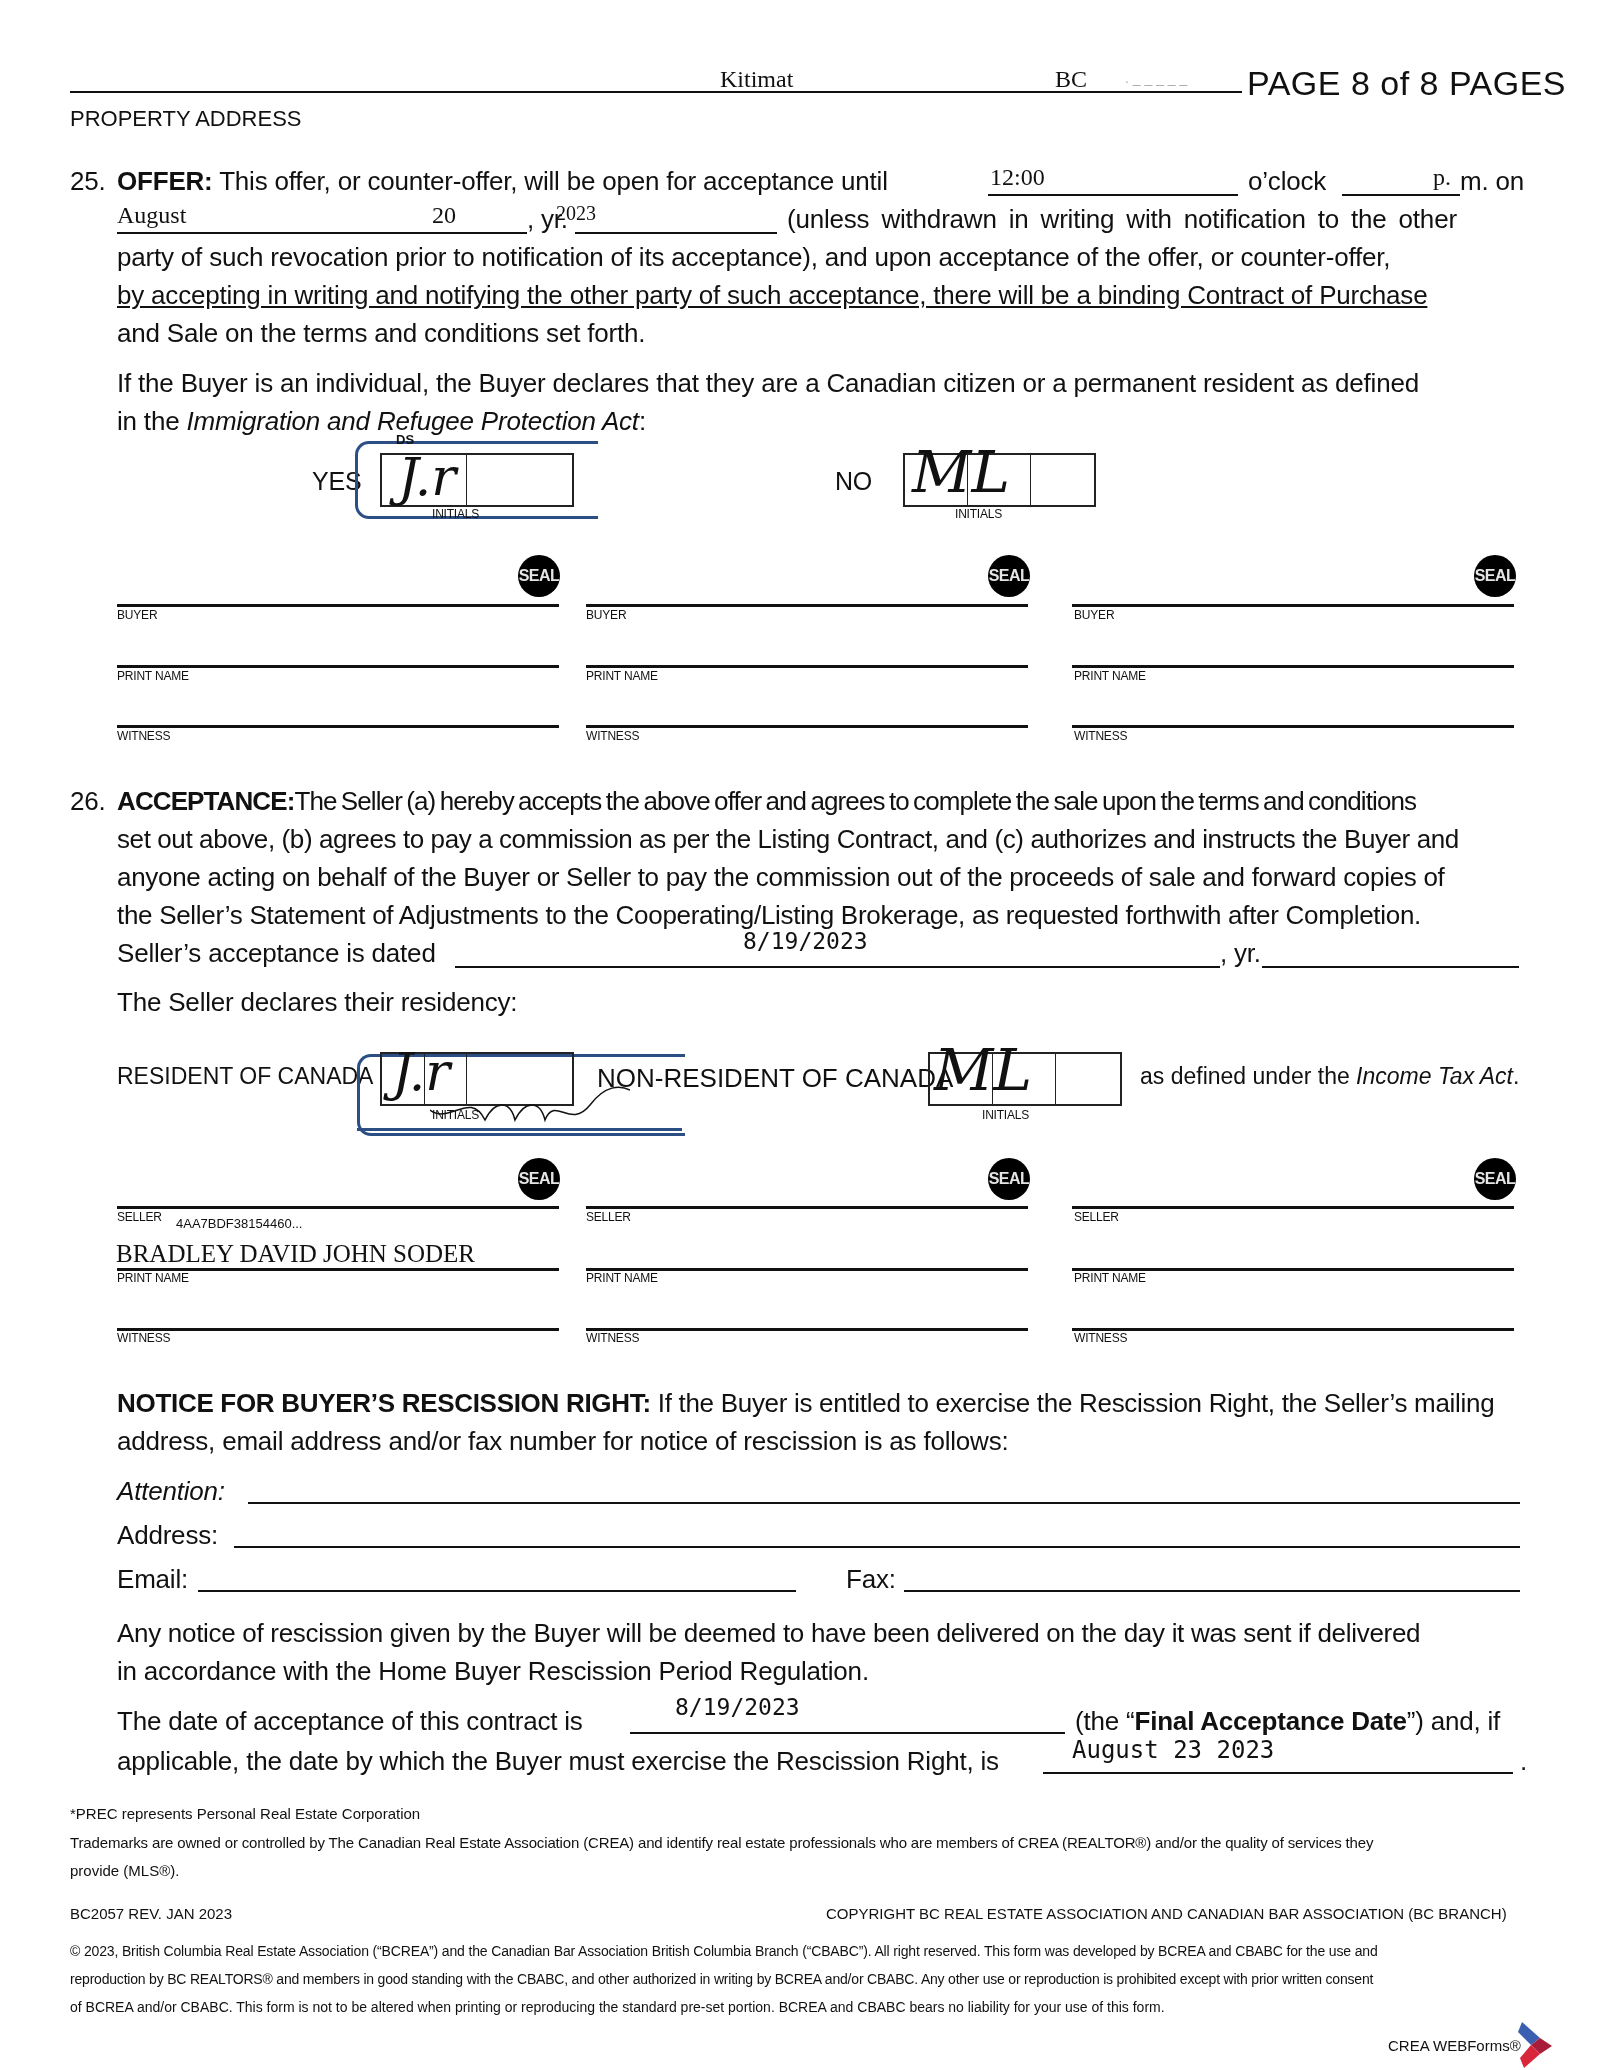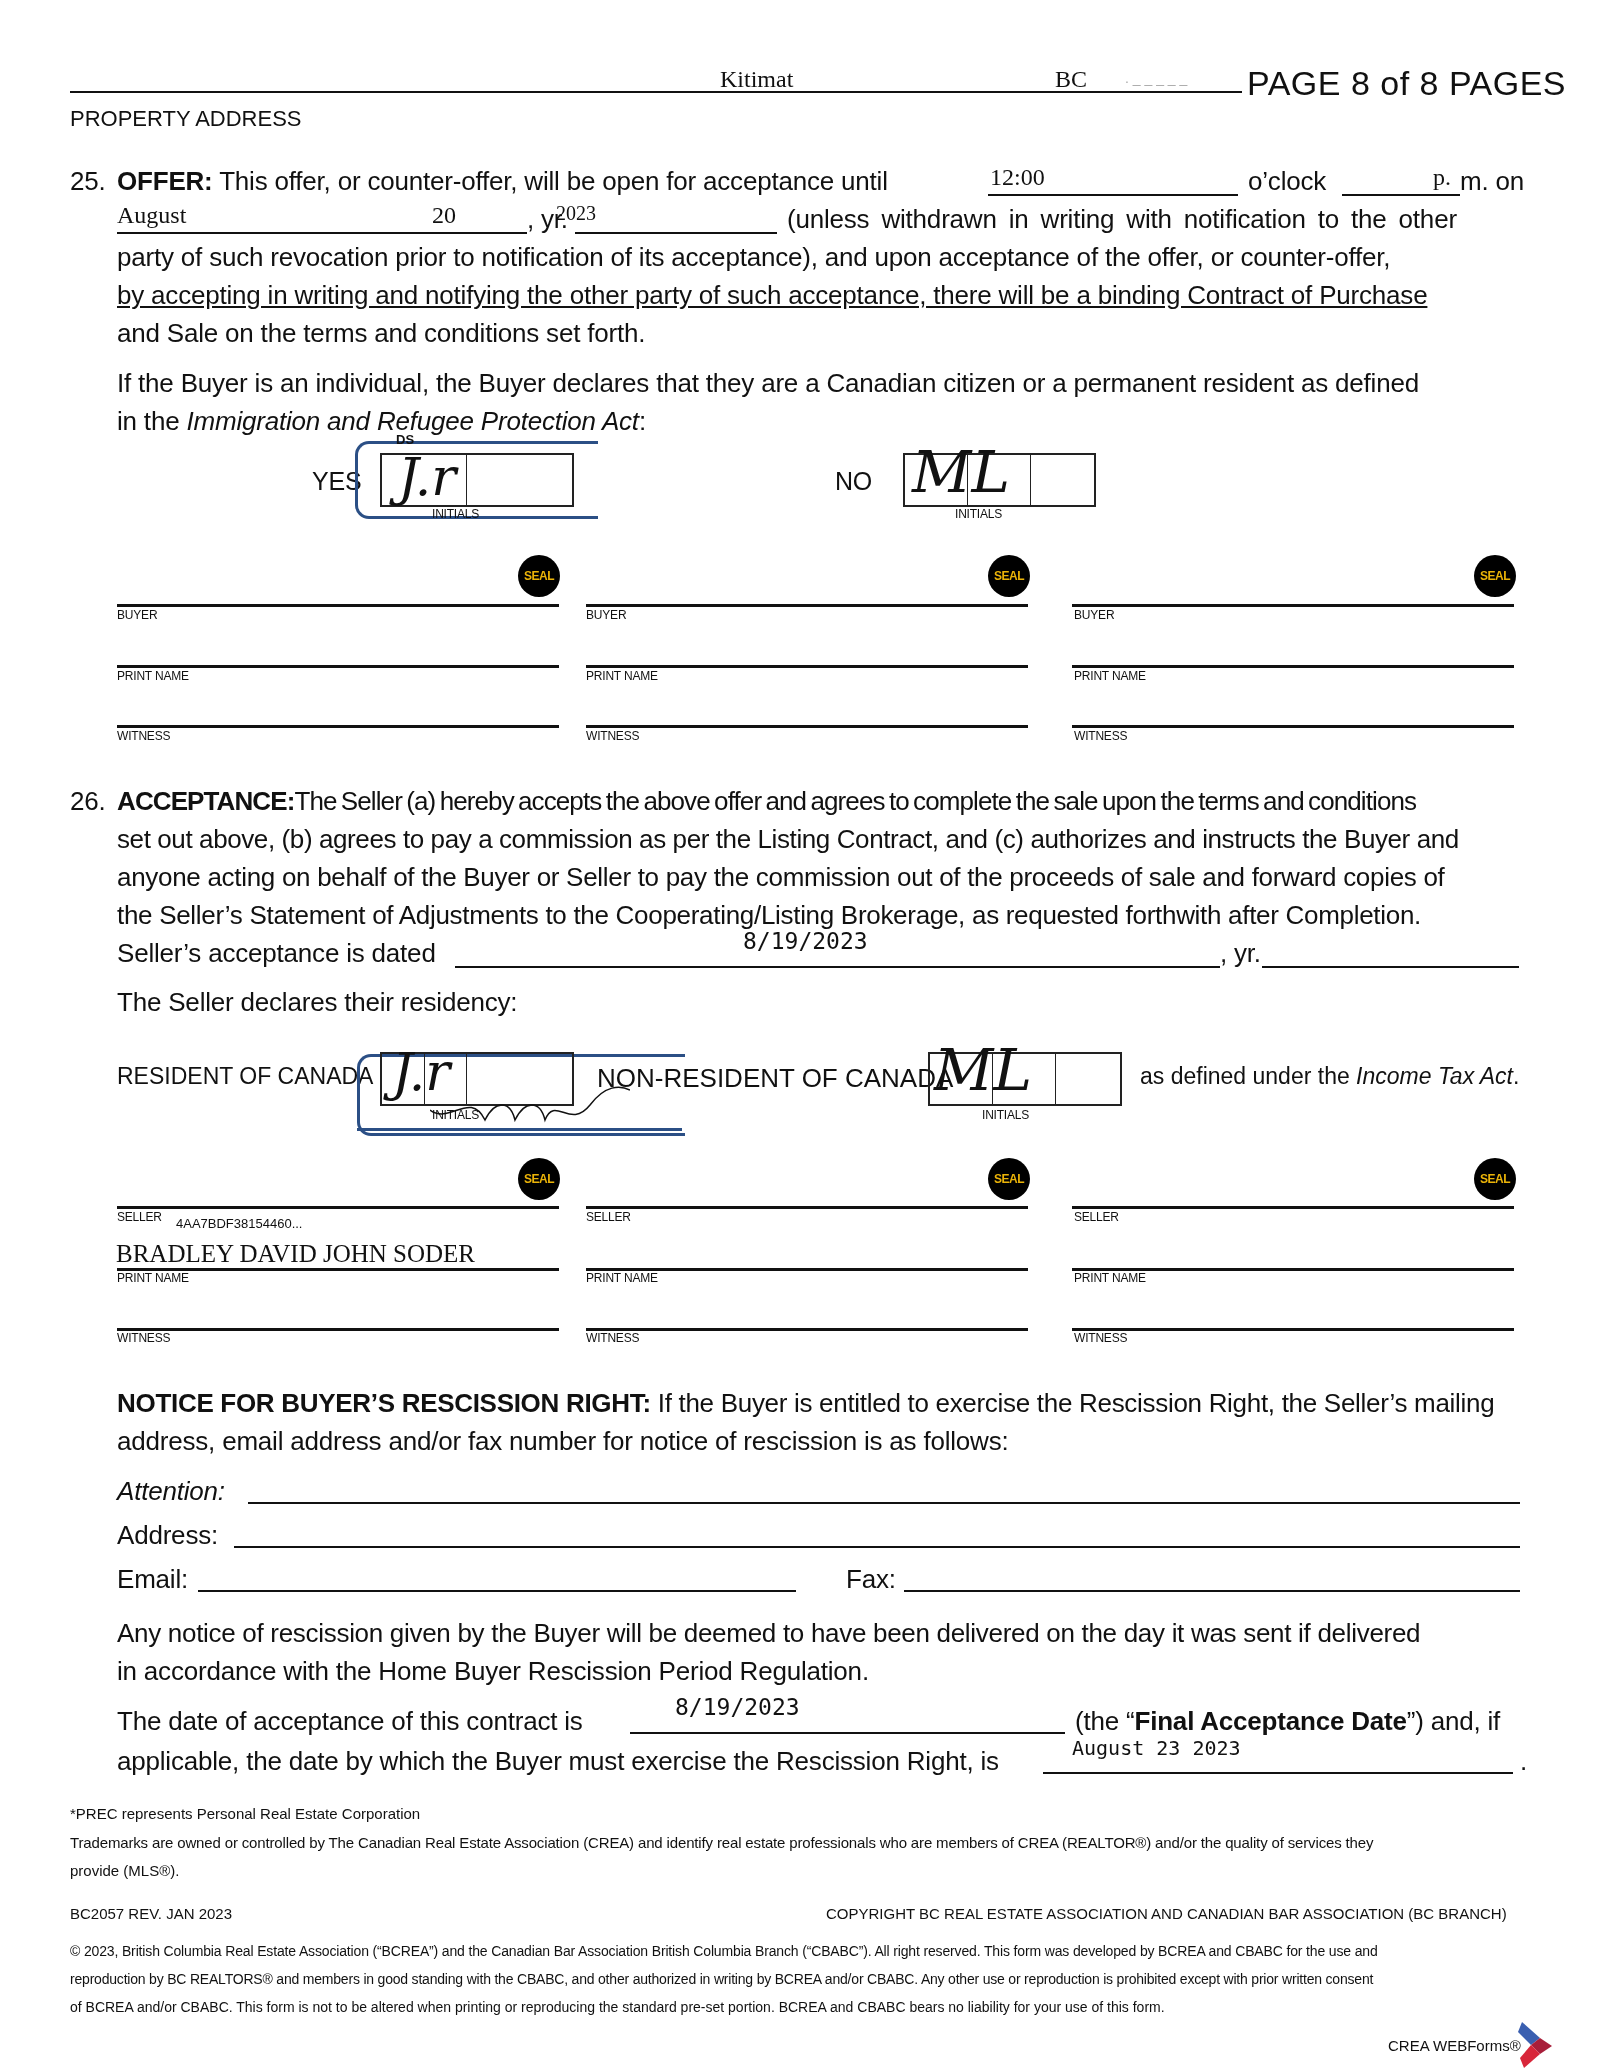--- a/index.html
+++ b/index.html
@@ -7,21 +7,21 @@
          font-family: "Liberation Sans", "DejaVu Sans", sans-serif; color: #111; }
   .abs { position: absolute; }
   .sans { font-family: "Liberation Sans", "DejaVu Sans", sans-serif; }
   .serif { font-family: "Liberation Serif", "DejaVu Serif", serif; }
   .mono { font-family: "DejaVu Sans Mono", "Liberation Mono", monospace; }
   .body-text { font-size: 26px; line-height: 38px; letter-spacing: -0.2px; }
   .line { position: absolute; height: 2px; background: #111; }
   .thick { height: 3px; }
   .label-sm { font-size: 12px; letter-spacing: -0.2px; }
   .seal { position: absolute; width: 42px; height: 42px; border-radius: 50%; background: #000;
-          color: #eab308; font-weight: bold; font-size: 12px; display: flex; align-items: center;
+          color: #e5e5e5; font-weight: bold; font-size: 16px; display: flex; align-items: center;
           justify-content: center; letter-spacing: -0.5px; }
   .init-box { position: absolute; border: 2px solid #222; height: 50px; display: flex; }
   .init-box .cell { border-right: 1.5px solid #222; height: 100%; }
   .init-box .cell:last-child { border-right: none; }
   .script { font-family: "DejaVu Serif", "Liberation Serif", serif; font-style: italic; font-size: 52px; line-height: 52px; }
   .ds-bracket { position: absolute; border: 3px solid #2b4f85; border-right: none; border-radius: 14px 0 0 14px; }
   .fill { position: absolute; white-space: nowrap; }
   .foot { font-size: 15px; line-height: 28px; }
 </style>
 </head>
@@ -197,21 +197,21 @@
   <span class="fill body-text" style="left:117px; top:1614px; letter-spacing:-0.3px;">Any notice of rescission given by the Buyer will be deemed to have been delivered on the day it was sent if delivered</span>
   <span class="fill body-text" style="left:117px; top:1652px;">in accordance with the Home Buyer Rescission Period Regulation.</span>
 
   <span class="fill body-text" style="left:117px; top:1702px;">The date of acceptance of this contract is</span>
   <div class="line" style="left:630px; top:1732px; width:435px;"></div>
   <span class="fill mono" style="left:675px; top:1694px; font-size:23px;">8/19/2023</span>
   <span class="fill body-text" style="left:1075px; top:1702px;"><span>(the “</span><b>Final Acceptance Date</b><span>”) and, if</span></span>
 
   <span class="fill body-text" style="left:117px; top:1742px;">applicable, the date by which the Buyer must exercise the Rescission Right, is</span>
   <div class="line" style="left:1043px; top:1772px; width:470px;"></div>
-  <span class="fill mono" style="left:1072px; top:1736px; font-size:20px;">August 23 2023</span>
+  <span class="fill mono" style="left:1072px; top:1736px; font-size:24px;">August 23 2023</span>
   <span class="fill body-text" style="left:1520px; top:1742px;">.</span>
 </div>
 
 <div>
   <span class="fill foot" style="left:70px; top:1800px;">*PREC represents Personal Real Estate Corporation</span>
   <span class="fill foot" style="left:70px; top:1829px; letter-spacing:-0.15px;">Trademarks are owned or controlled by The Canadian Real Estate Association (CREA) and identify real estate professionals who are members of CREA (REALTOR®) and/or the quality of services they</span>
   <span class="fill foot" style="left:70px; top:1857px;">provide (MLS®).</span>
   <span class="fill foot" style="left:70px; top:1900px;">BC2057 REV. JAN 2023</span>
   <span class="fill foot" style="left:826px; top:1900px;">COPYRIGHT BC REAL ESTATE ASSOCIATION AND CANADIAN BAR ASSOCIATION (BC BRANCH)</span>
   <span class="fill foot" style="left:70px; top:1937px; font-size:14px; letter-spacing:-0.15px;">© 2023, British Columbia Real Estate Association (“BCREA”) and the Canadian Bar Association British Columbia Branch (“CBABC”). All right reserved. This form was developed by BCREA and CBABC for the use and</span>

